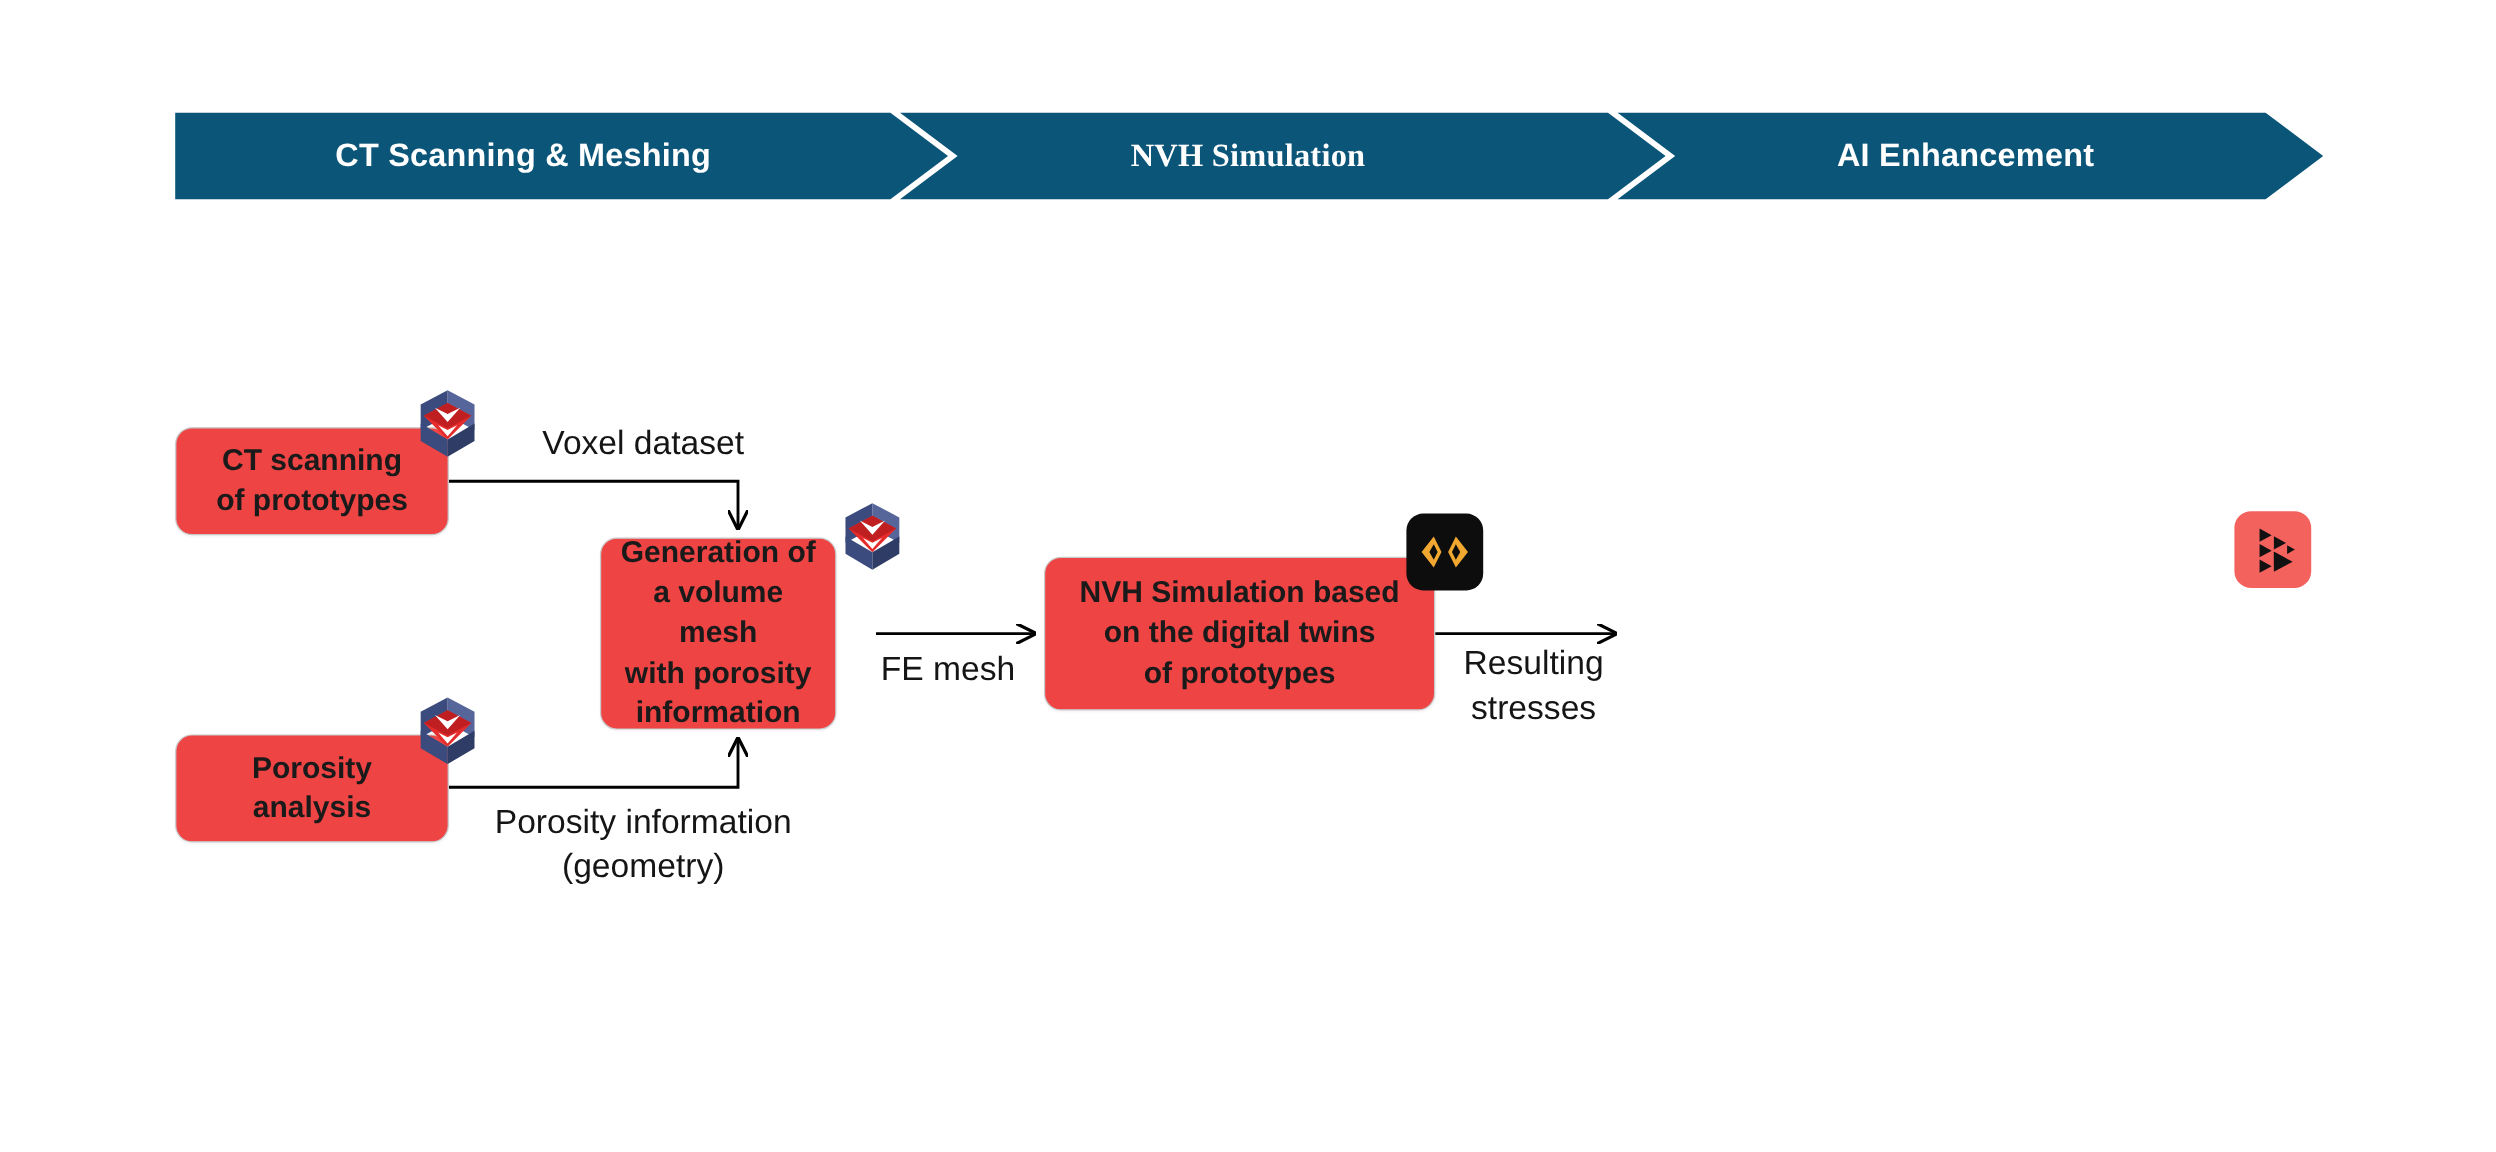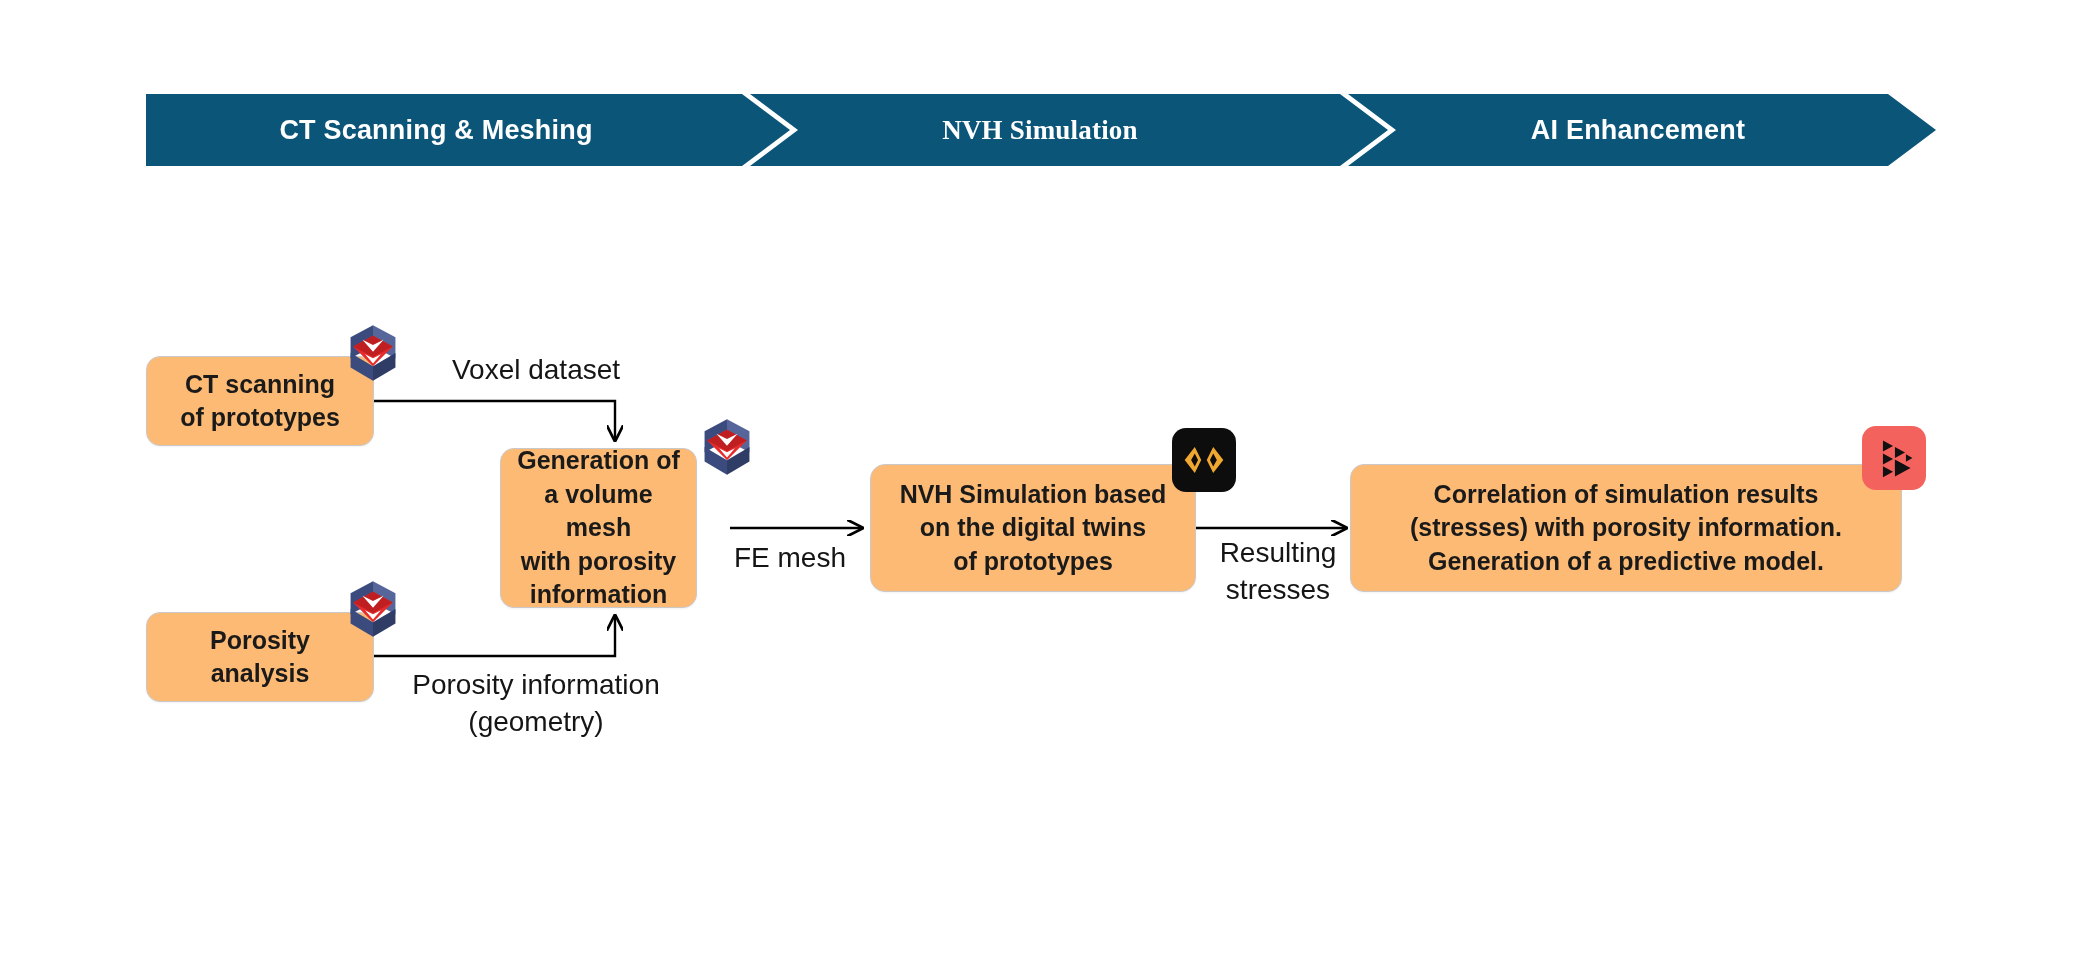--- a/index.html
+++ b/index.html
@@ -21,21 +21,21 @@
     font-size:27px;
     letter-spacing:0.2px;
     white-space:nowrap;
     text-align:center;
     transform:translate(-50%,-50%);
   }
 
   
   .node{
     position:absolute;
-    background:#fdba74;
+    background:#ef4444;
     border:1.6px solid #c9c9c9;
     border-radius:14px;
     box-sizing:border-box;
     display:flex;
     align-items:center;
     justify-content:center;
     text-align:center;
     color:#1a1a1a;
     font-weight:bold;
     font-size:25px;
@@ -112,31 +112,26 @@
 analysis</span>
   </div>
 
   <div class="node" style="left:500px;top:432px;width:197px;height:160px;">
     <span>Generation of
 a volume mesh
 with porosity
 information</span>
   </div>
 
-  <div class="node" style="left:870px;top:448px;width:326px;height:128px;border-radius:15px;">
+  <div class="node" style="left:870px;top:448px;width:326px;height:128px;">
     <span>NVH Simulation based
 on the digital twins
 of prototypes</span>
   </div>
 
-  <div class="node" style="left:1350px;top:448px;width:552px;height:128px;">
-    <span>Correlation of simulation results
-(stresses) with porosity information.
-Generation of a predictive model.</span>
-  </div>
 
   <div class="edge-label" style="left:536px;top:354px;">Voxel dataset</div>
 
   <div class="edge-label" style="left:536px;top:688px;">Porosity information
 (geometry)</div>
 
   <div class="edge-label" style="left:790px;top:542px;">FE mesh</div>
 
   <div class="edge-label" style="left:1278px;top:556px;">Resulting
 stresses</div>

